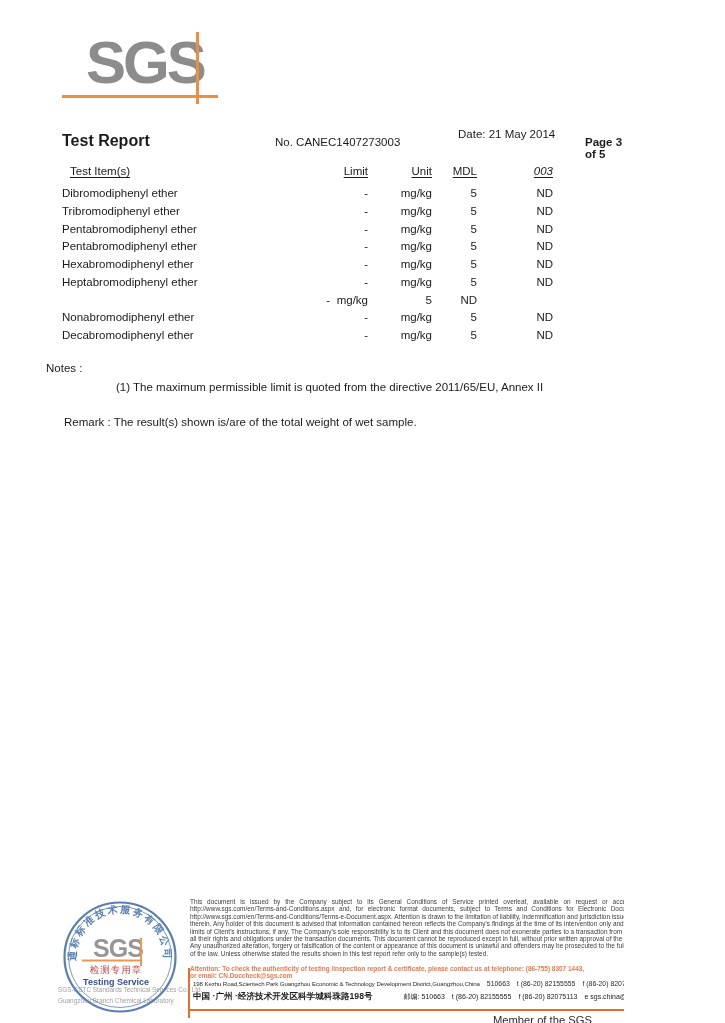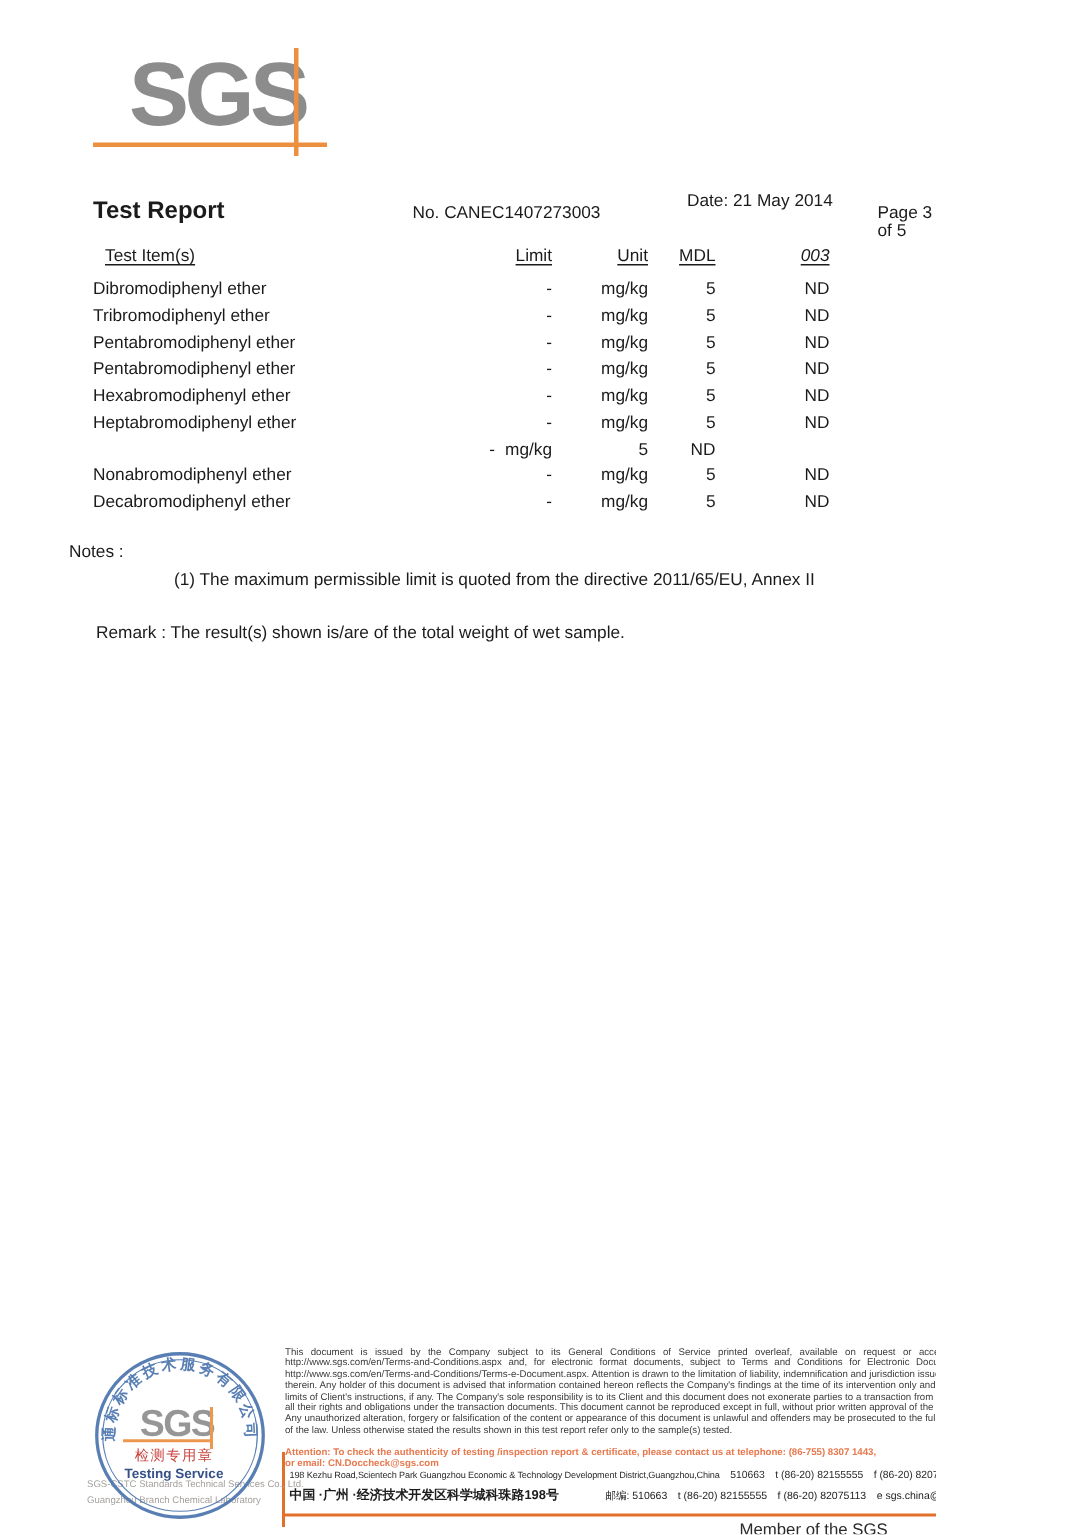--- a/index.html
+++ b/index.html
@@ -9,21 +9,21 @@
   
   .logo-text{position:absolute;left:86px;top:33px;font-size:60px;font-weight:bold;
              color:#8c8c8c;letter-spacing:-3px;line-height:1;}
   .logo-hline{position:absolute;left:62px;top:95px;width:156px;height:3px;background:#ec9040;}
   .logo-vline{position:absolute;left:196px;top:32px;width:3px;height:72px;background:#ec9040;}
 
   
   .report-title{position:absolute;left:62px;top:132px;font-size:16px;font-weight:bold;}
   .report-no{position:absolute;left:258px;top:136px;font-size:11.5px;margin-left:17px;}
   .report-date{position:absolute;left:458px;top:128px;font-size:11.5px;}
-  .report-page{position:absolute;left:585px;top:136px;font-size:11.5px;}
+  .report-page{position:absolute;left:585px;top:136px;font-size:11.5px;font-weight:bold;}
 
   
   .rtable{position:absolute;left:62px;top:164px;width:491px;font-size:11.5px;}
   .trow{display:grid;grid-template-columns:268px 38px 64px 45px 76px;line-height:17.75px;}
   .thead{height:21px;line-height:15px;}
   .thead span{text-decoration:underline;text-underline-offset:2px;}
   .c-item{text-align:left;}
   .thead .c-item{padding-left:8px;}
   .c-mid{text-align:right;}
   .c-sample-h{font-style:italic;}

